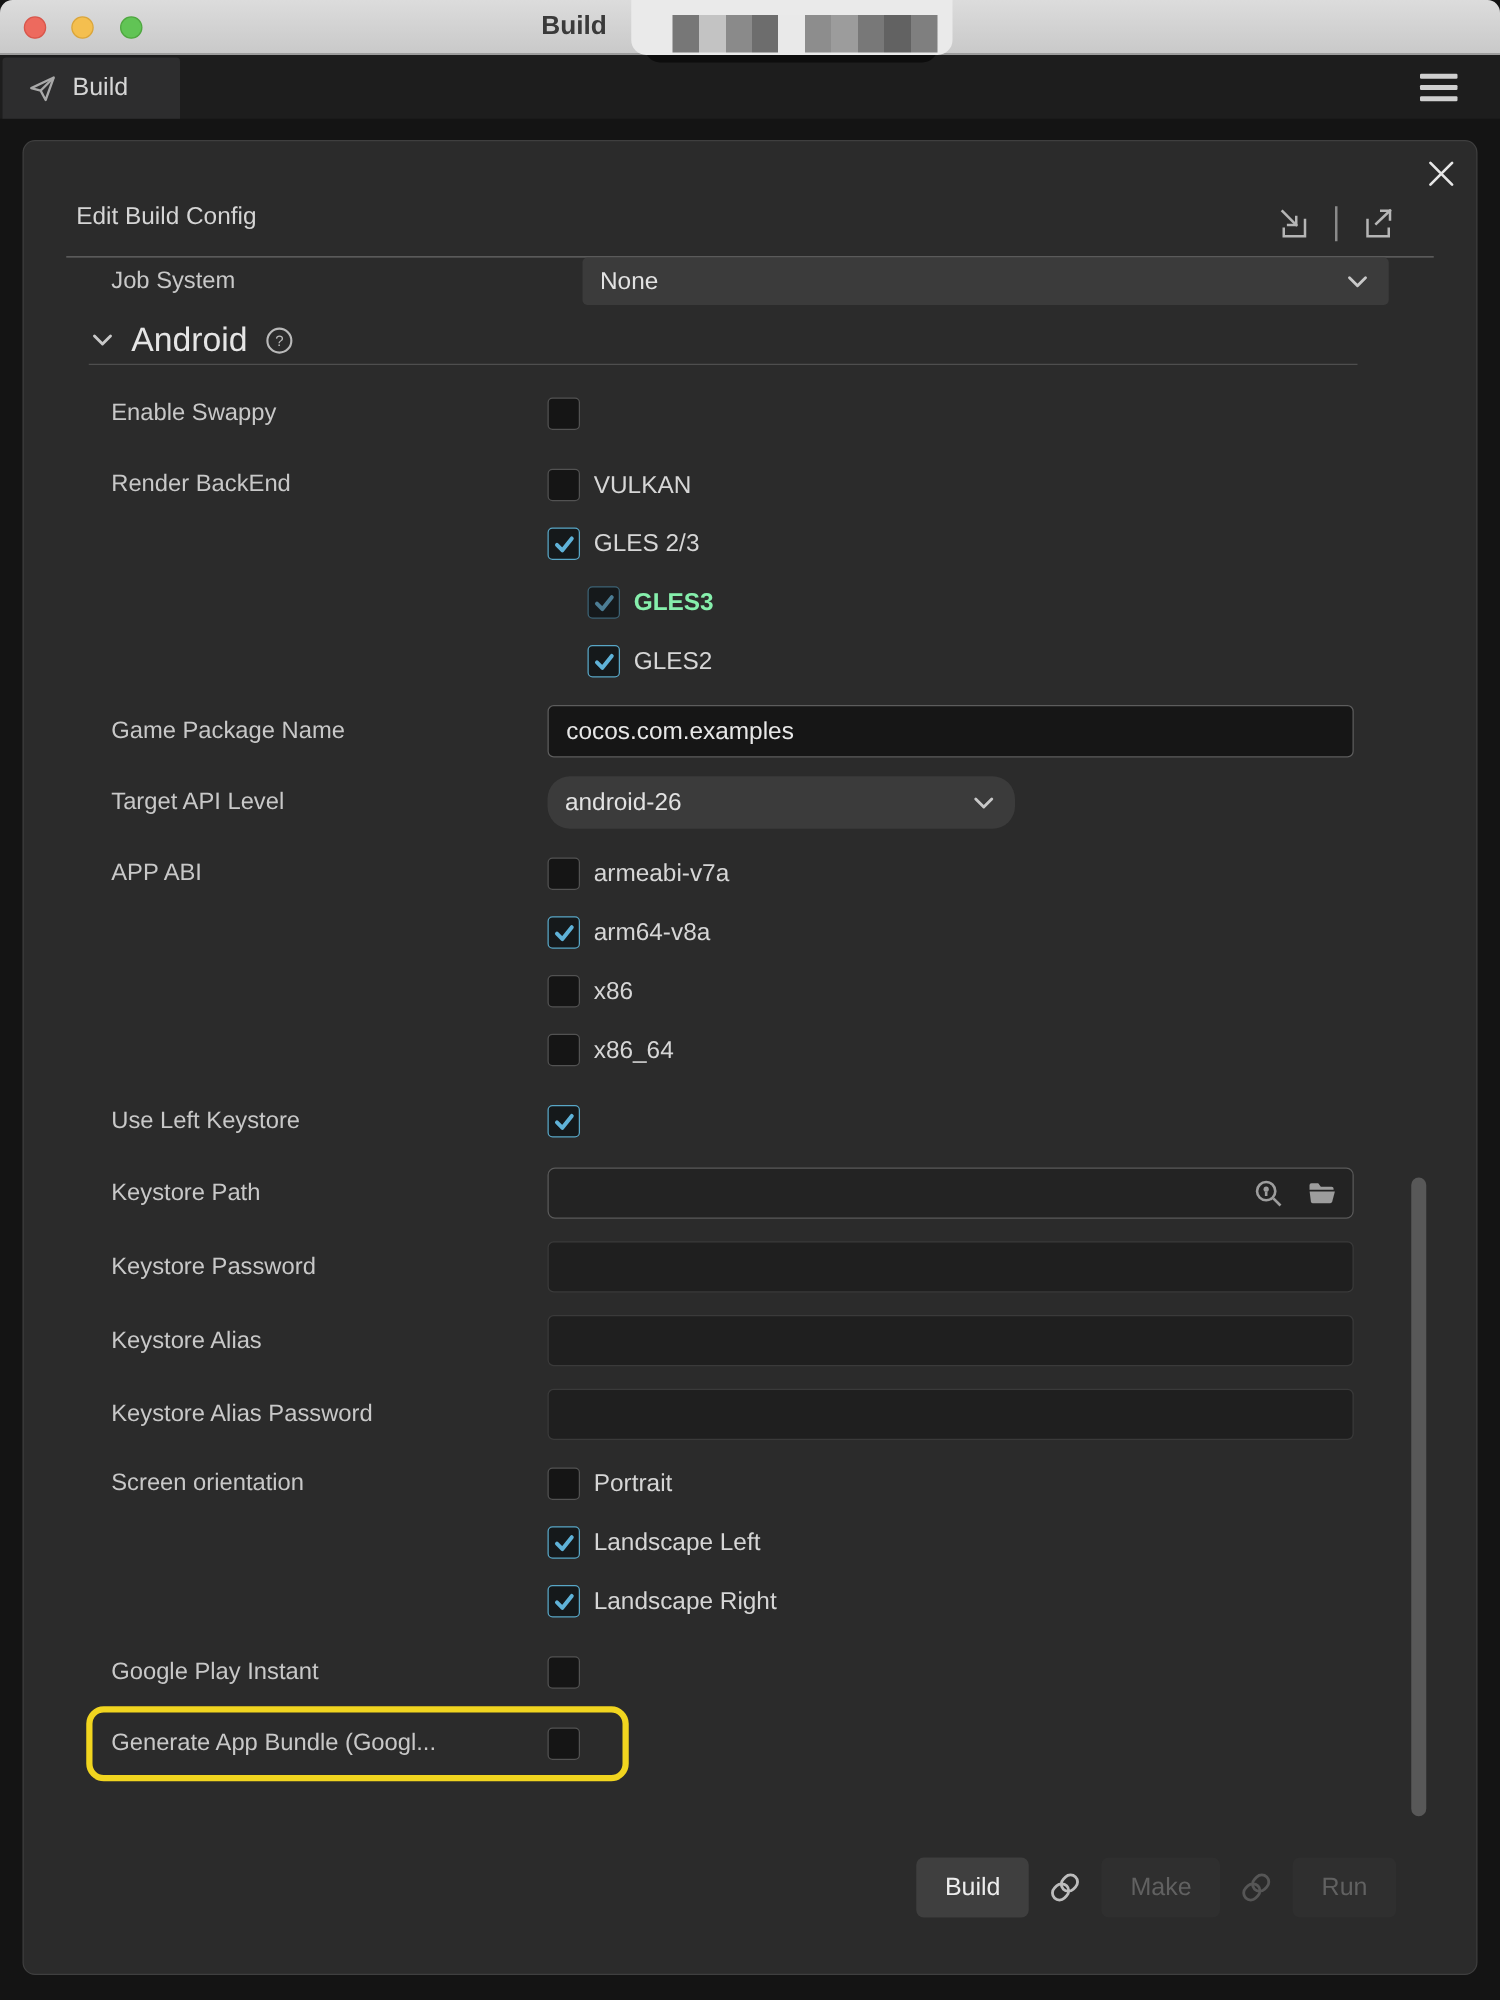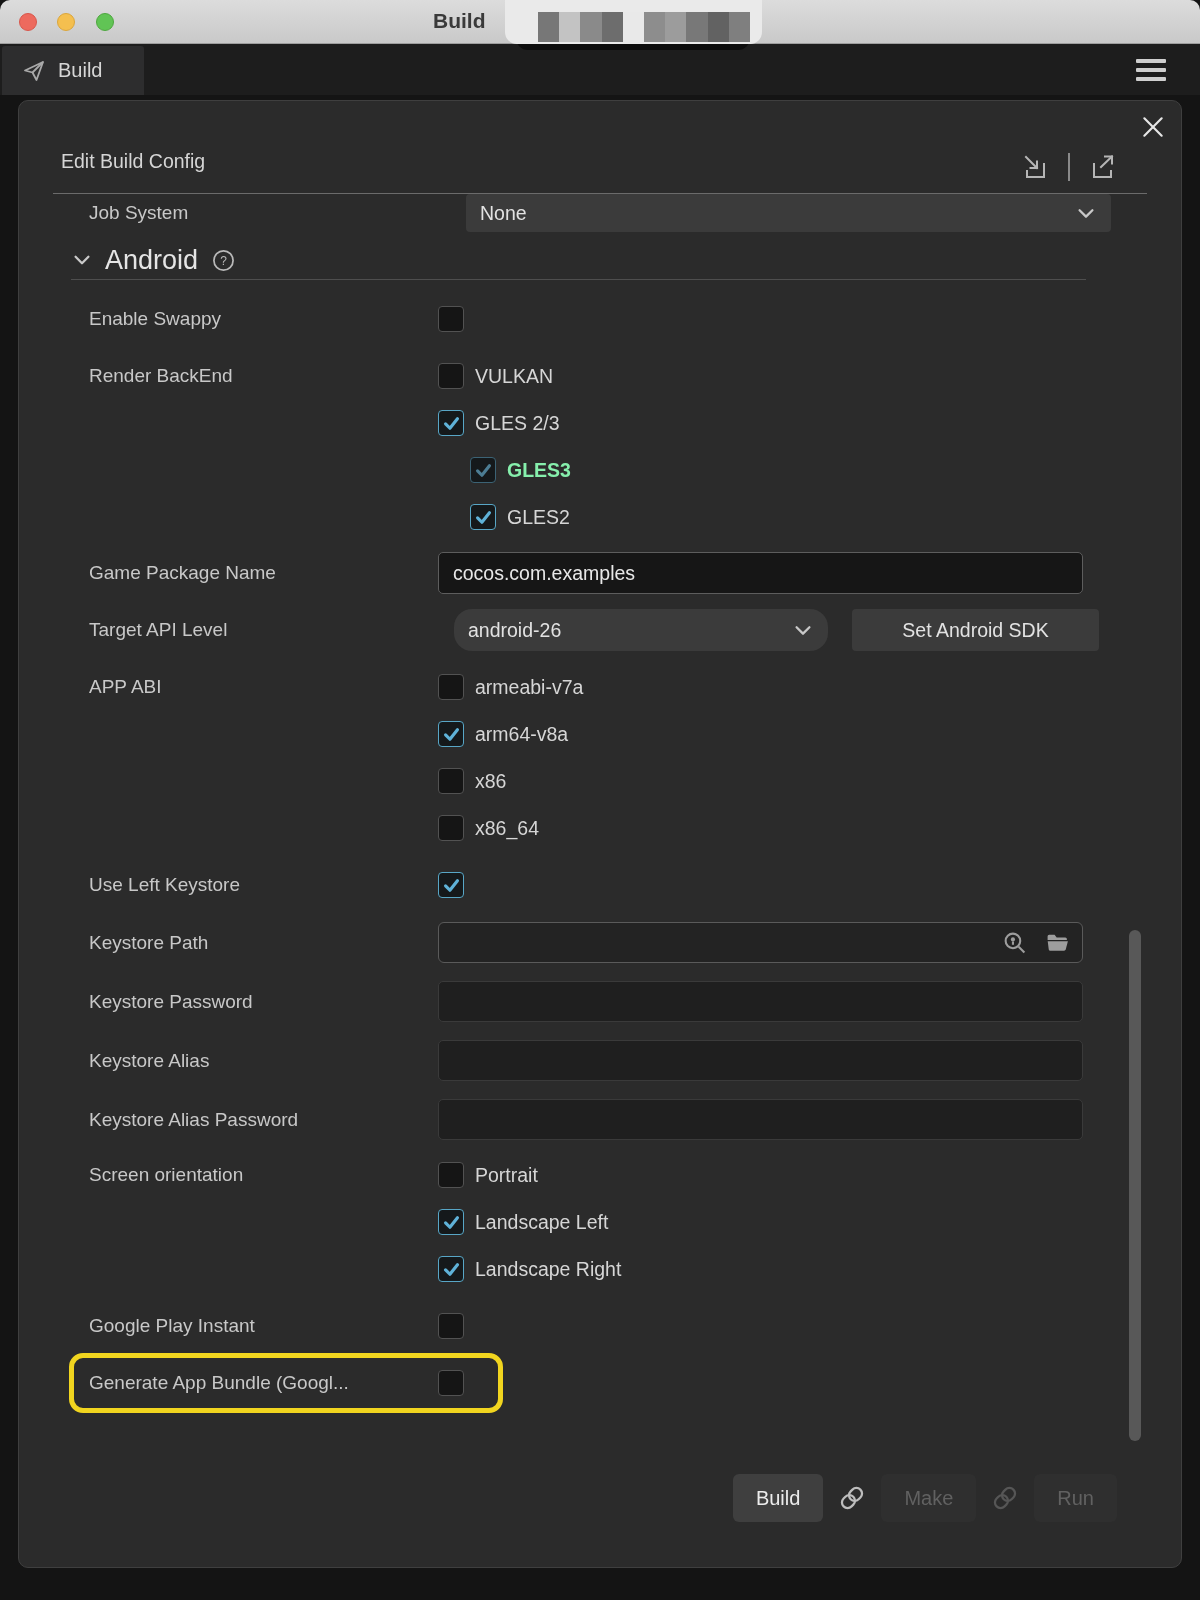--- a/index.html
+++ b/index.html
@@ -55,21 +55,21 @@
     display:flex; align-items:center; gap:12px; padding-left:20px;
     color:#d6d6d6; font-size:20px;
   }
   .tab-icon { width:24px; height:24px; color:#a9a9a9; }
   .hamburger { position:absolute; right:34px; top:15px; width:30px; height:22px;
     display:flex; flex-direction:column; justify-content:space-between; }
   .hamburger div { height:4px; background:#cfcfcf; border-radius:1px; }
 
   
   .dialog {
-    position:absolute; left:18px; top:100px; width:1164px; height:1468px;
+    position:absolute; left:18px; top:112px; width:1164px; height:1468px;
     background:#2b2b2b; border:1px solid #3f3f3f; border-radius:10px;
   }
   .dialog-close {
     position:absolute; top:13px; right:15px; width:26px; height:26px;
     color:#e6e6e6; cursor:pointer; z-index:3;
   }
   .dialog-header {
     position:relative; margin:0 34px; height:93px;
     border-bottom:1px solid #6b6b6b;
   }
@@ -138,21 +138,21 @@
   
   .row-package { margin-top:22px; height:42px; }
   .row-package .row-label { line-height:42px; }
   .text-input {
     width:645px; height:42px; background:#161616;
     border:1.5px solid #5d5d5d; border-radius:5px;
     color:#e8e8e8; font-size:19.5px; padding:0 14px;
     font-family:"Liberation Sans", sans-serif; outline:none;
   }
 
-  .row-targetapi { margin-top:15px; height:42px;gap:16px; }
+  .row-targetapi { margin-top:15px; height:42px; }
   .row-targetapi .row-label { line-height:42px; }
   .row-targetapi .row-control { display:flex; gap:24px; }
   .row-targetapi .select { width:374px; height:42px; flex:none;border-radius:18px; }
   .btn-sdk {
     flex:1; height:42px; background:#3b3b3b; border-radius:4px;
     display:flex; align-items:center; justify-content:center;
     color:#e2e2e2; font-size:19.5px; cursor:pointer;
   }
 
   .row-appabi { margin-top:23px; }
@@ -342,21 +342,20 @@
 
     <div class="row row-targetapi">
       <div class="row-label">Target API Level</div>
       <div class="row-control">
         <div class="select">
           <span>android-26</span>
           <svg class="chev" viewBox="0 0 24 24" fill="none" stroke="currentColor" stroke-width="2.5" stroke-linecap="round" stroke-linejoin="round">
               <polyline points="5 9 12 16 19 9"></polyline>
             </svg>
         </div>
-        <div class="btn-sdk">Set Android SDK</div>
       </div>
     </div>
 
     <div class="row row-appabi">
       <div class="row-label">APP ABI</div>
       <div class="row-control">
           <div class="cb-row">
             <span class="checkbox"></span>
             <span class="cb-label">armeabi-v7a</span>
           </div>

